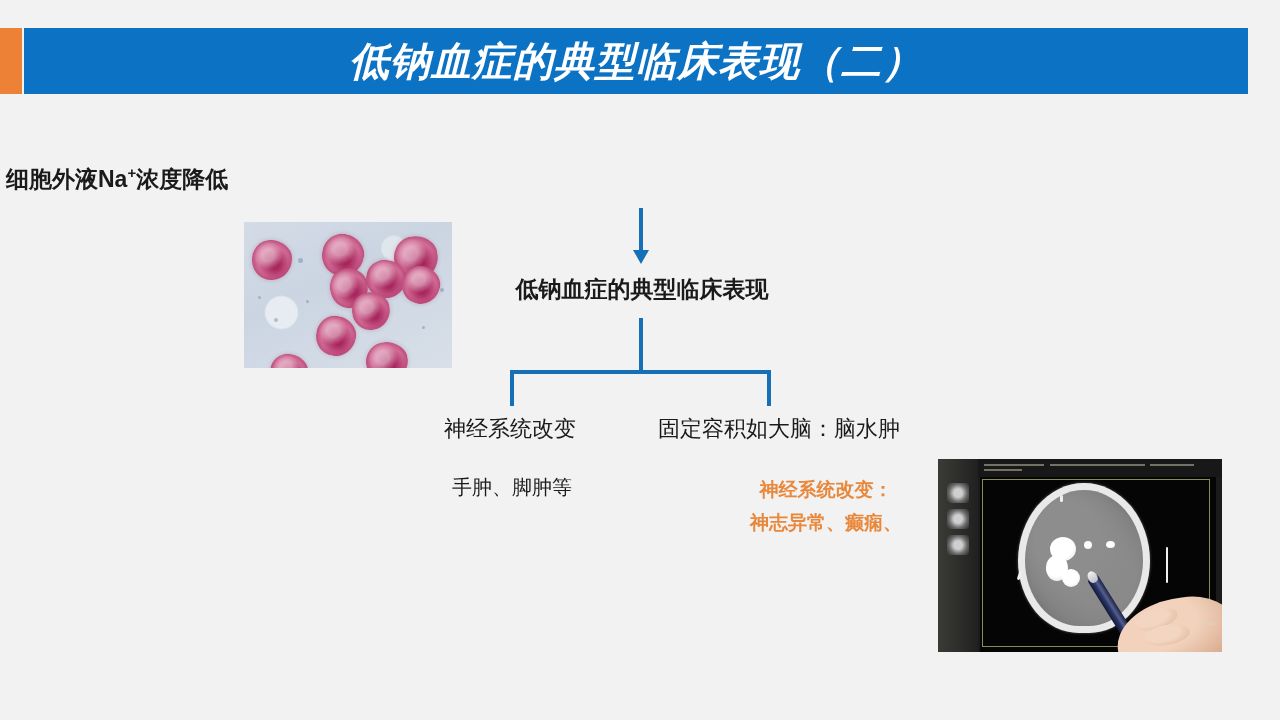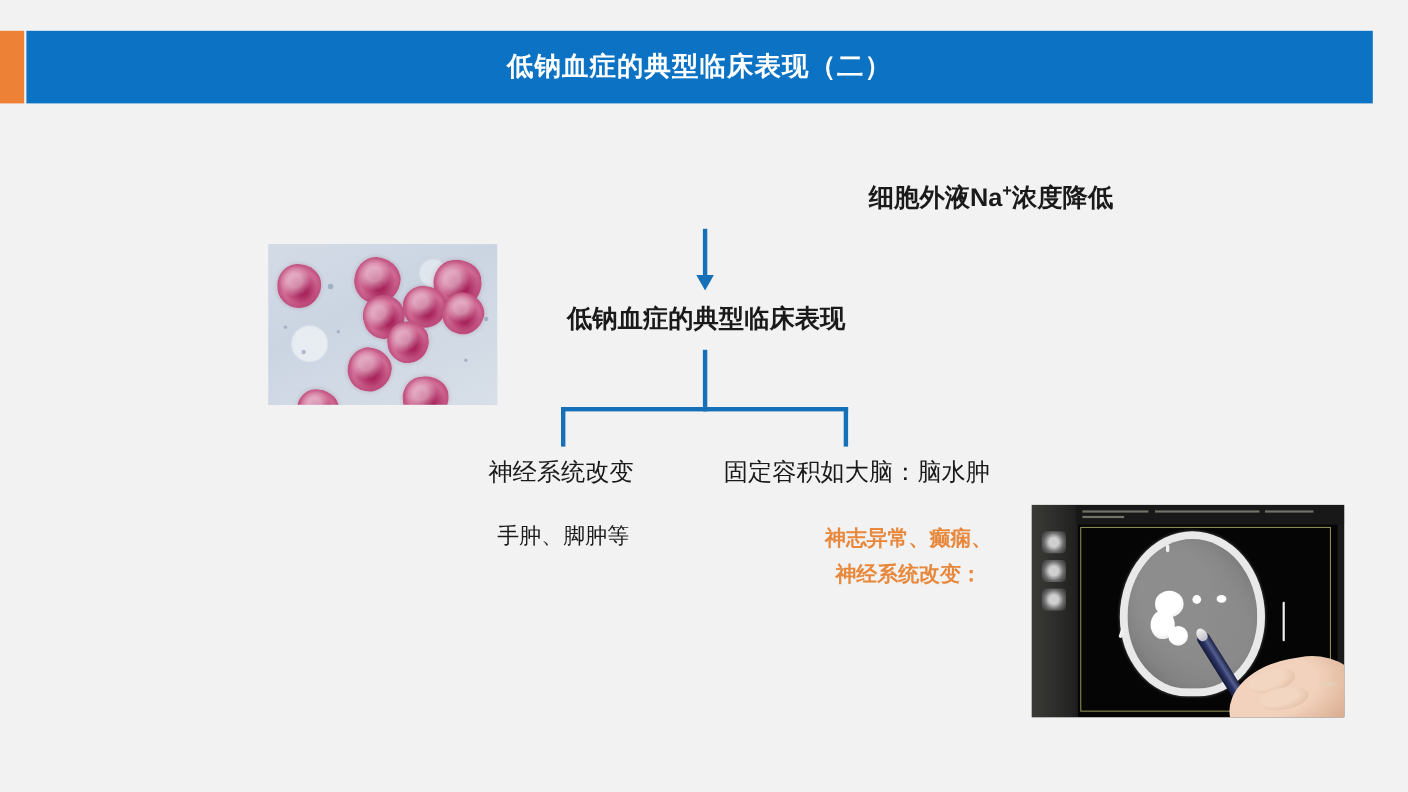--- a/index.html
+++ b/index.html
@@ -41,39 +41,40 @@
   .title-text {
     position: absolute;
     left: 24px;
     top: 28px;
     width: 1224px;
     height: 66px;
     display: flex;
     align-items: center;
     justify-content: center;
     color: #ffffff;
-    font-size: 24px;
+    font-size: 40px;
     font-weight: bold;
     letter-spacing: 1px;
     line-height: 1;
     white-space: nowrap;
+    font-style: italic;
   }
 
   
   .node {
     position: absolute;
     color: #1a1a1a;
     font-weight: bold;
     white-space: nowrap;
   }
   .node-1 {
     left: 0;
     top: 164px;
     width: 1012px;
-    text-align: right;
+    text-align: left;
     font-size: 23px;
     padding-left: 6px;
     box-sizing: border-box;
   }
   .node-1 .sup {
     font-size: 15px;
     vertical-align: super;
     line-height: 0;
   }
   .node-2 {
@@ -348,22 +349,22 @@
   <div class="conn fork-stem"></div>
   <div class="conn fork-bar"></div>
   <div class="conn fork-left"></div>
   <div class="conn fork-right"></div>
 
   <div class="branch-label branch-left-label">神经系统改变</div>
   <div class="branch-label branch-right-label">固定容积如大脑：脑水肿</div>
   <div class="sub-left">手肿、脚肿等</div>
 
   <div class="emphasis">
+    <div>神经系统改变：</div>
     <div>神志异常、癫痫、</div>
-    <div>神经系统改变：</div>
   </div>
 
   <div class="micrograph">
     <div class="field"></div>
     <div class="cell" style="left:8px;  top:18px; width:40px; height:40px;"></div>
     <div class="cell" style="left:78px; top:12px; width:42px; height:42px; transform:rotate(12deg);"></div>
     <div class="cell" style="left:150px;top:14px; width:44px; height:44px; transform:rotate(-8deg);"></div>
     <div class="cell" style="left:86px; top:46px; width:38px; height:40px; transform:rotate(-14deg);"></div>
     <div class="cell" style="left:122px;top:38px; width:40px; height:38px; transform:rotate(6deg);"></div>
     <div class="cell" style="left:158px;top:44px; width:38px; height:38px; transform:rotate(18deg);"></div>

